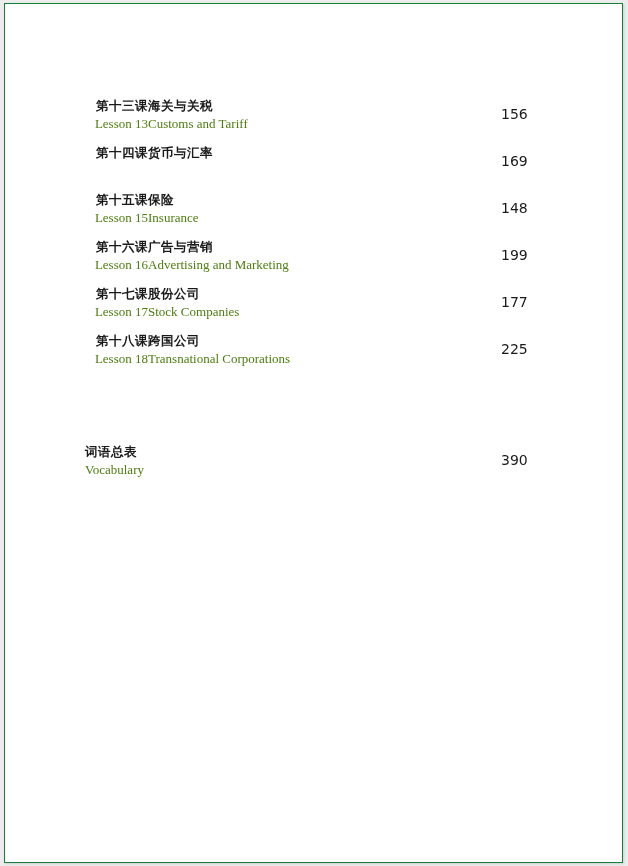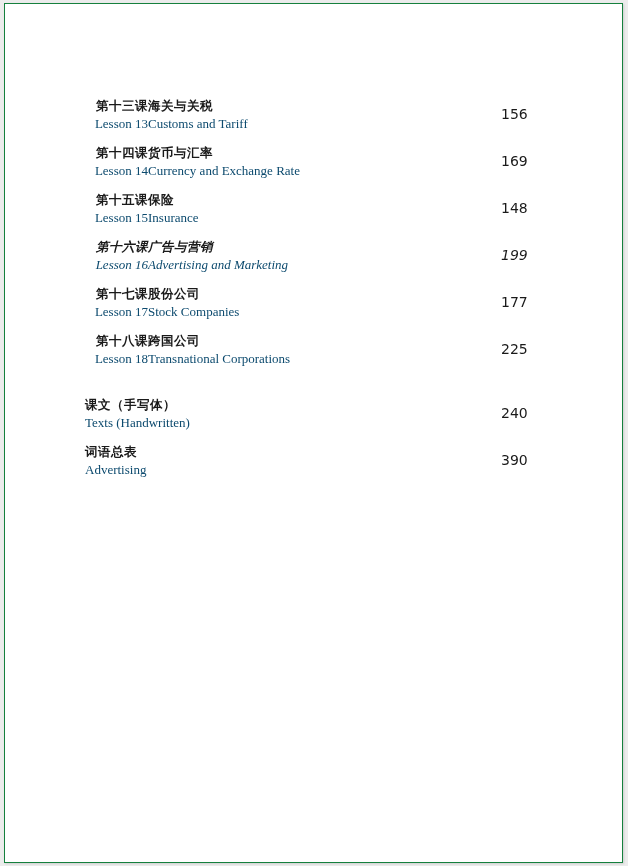--- a/index.html
+++ b/index.html
@@ -31,21 +31,21 @@
       font-size: 12.5px;
       color: #1a1a1a;
       white-space: nowrap;
       letter-spacing: 0.5px;
     }
     .zh .num { display: inline-block; width: 63px; }
     .en {
       position: absolute; left: 0; top: 18px;
       font-family: "Liberation Serif", serif;
       font-size: 13px;
-      color: #0c4a6e;
+      color: #4d7c0f;
       white-space: nowrap;
     }
     .en .num { display: inline-block; width: 63px; }
     .page-num {
       position: absolute;
       left: 380px; top: 8px;
       font-family: "DejaVu Sans", sans-serif;
       font-size: 14px;
       color: #1a1a1a;
       margin-left: 36px;
@@ -57,53 +57,47 @@
 <div class="page">
 
   <div class="entry" style="top:94px;">
     <div class="zh"><span class="num">第十三课</span><span>海关与关税</span></div>
     <div class="en"><span class="num">Lesson 13</span><span>Customs and Tariff</span></div>
     <div class="page-num">156</div>
   </div>
 
   <div class="entry" style="top:141px;">
     <div class="zh"><span class="num">第十四课</span><span>货币与汇率</span></div>
-    <div class="en"><span class="num">Lesson 14</span><span>Currency and Exchange Rate</span></div>
     <div class="page-num">169</div>
   </div>
 
   <div class="entry" style="top:188px;text-decoration:underline;">
     <div class="zh"><span class="num">第十五课</span><span>保险</span></div>
     <div class="en"><span class="num">Lesson 15</span><span>Insurance</span></div>
     <div class="page-num">148</div>
   </div>
 
-  <div class="entry" style="top:235px;font-style:italic;">
+  <div class="entry" style="top:235px;">
     <div class="zh"><span class="num">第十六课</span><span>广告与营销</span></div>
     <div class="en"><span class="num">Lesson 16</span><span>Advertising and Marketing</span></div>
     <div class="page-num">199</div>
   </div>
 
   <div class="entry" style="top:282px;">
     <div class="zh"><span class="num">第十七课</span><span>股份公司</span></div>
     <div class="en"><span class="num">Lesson 17</span><span>Stock Companies</span></div>
     <div class="page-num">177</div>
   </div>
 
   <div class="entry" style="top:329px;">
     <div class="zh"><span class="num">第十八课</span><span>跨国公司</span></div>
     <div class="en"><span class="num">Lesson 18</span><span>Transnational Corporations</span></div>
     <div class="page-num">225</div>
   </div>
 
-  <div class="entry" style="top:393px;">
-    <div class="zh">课文（手写体）</div>
-    <div class="en">Texts (Handwritten)</div>
-    <div class="page-num">240</div>
-  </div>
 
   <div class="entry" style="top:440px;">
     <div class="zh">词语总表</div>
-    <div class="en">Advertising</div>
+    <div class="en">Vocabulary</div>
     <div class="page-num">390</div>
   </div>
 
 </div>
 
 </body></html>

